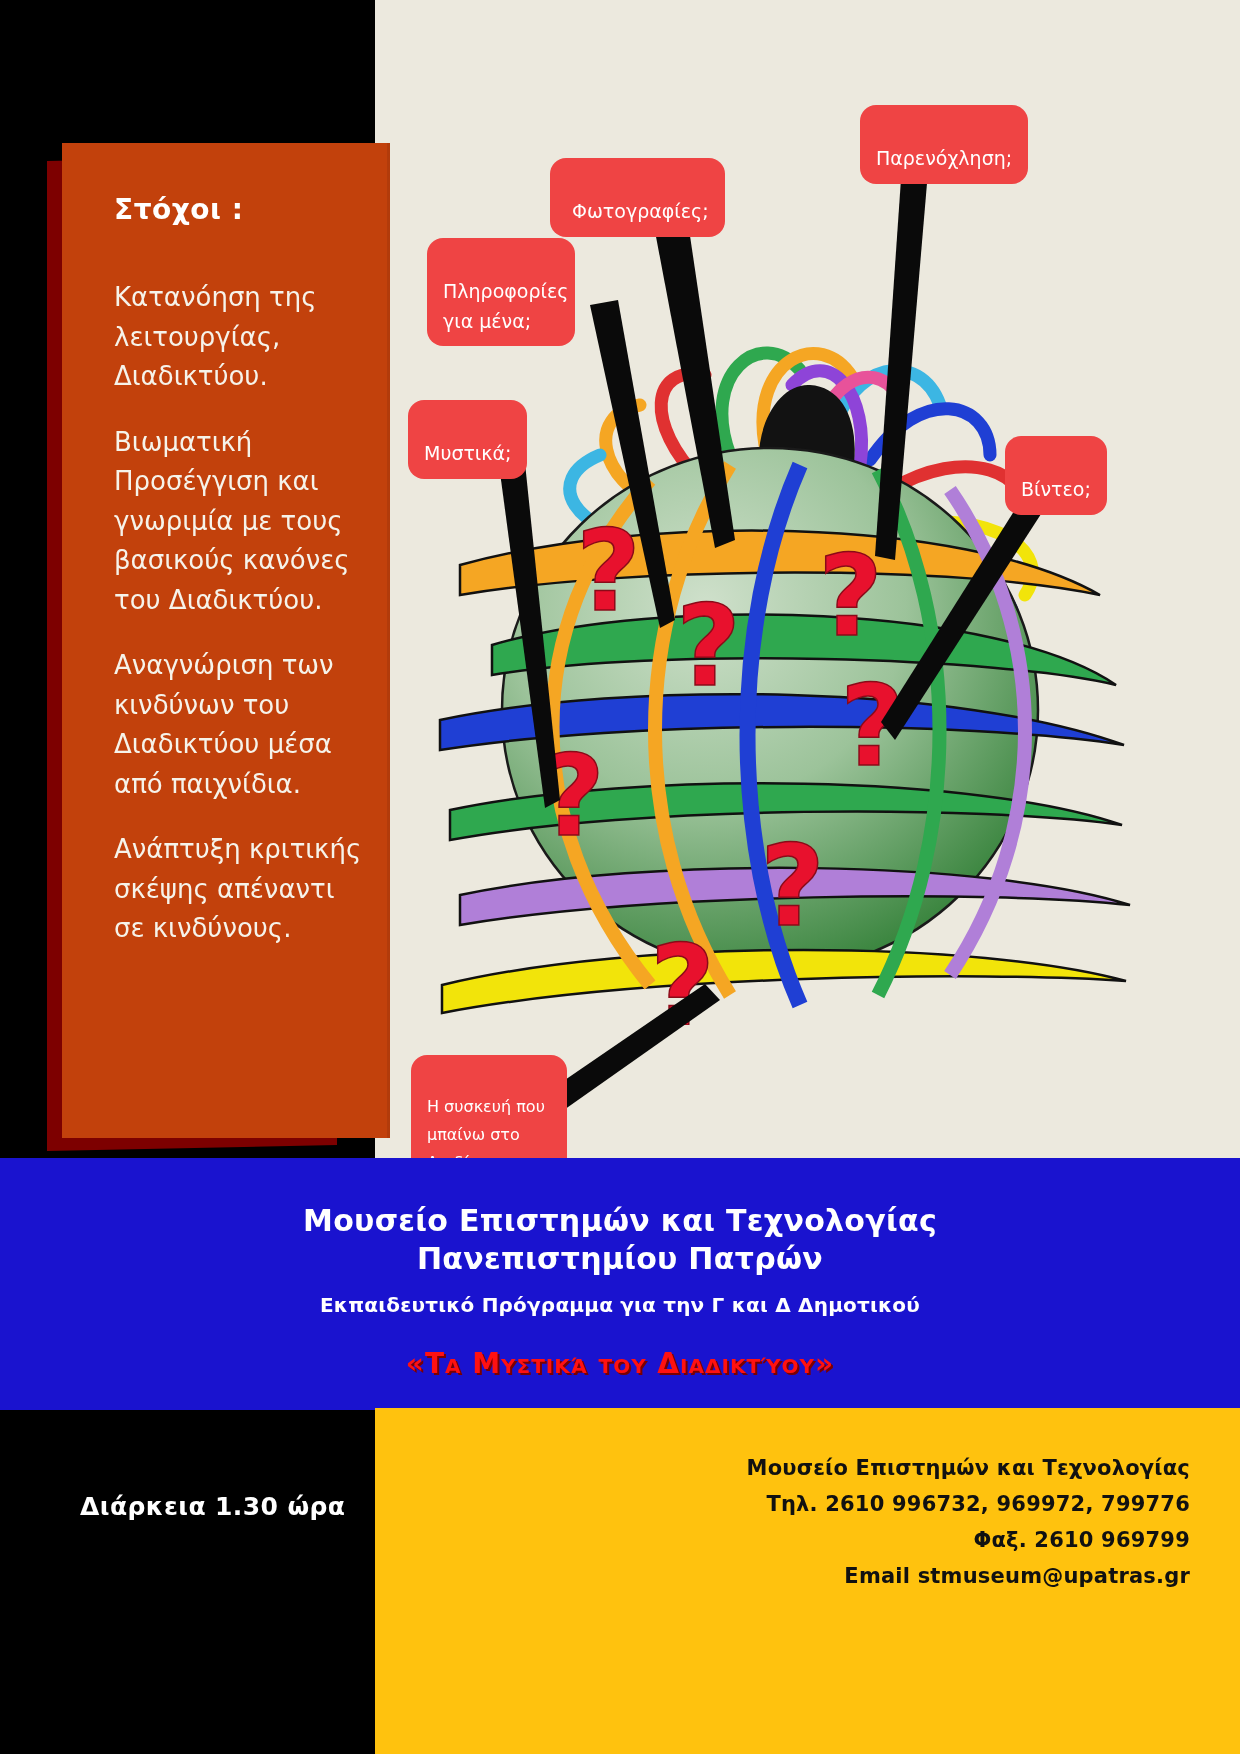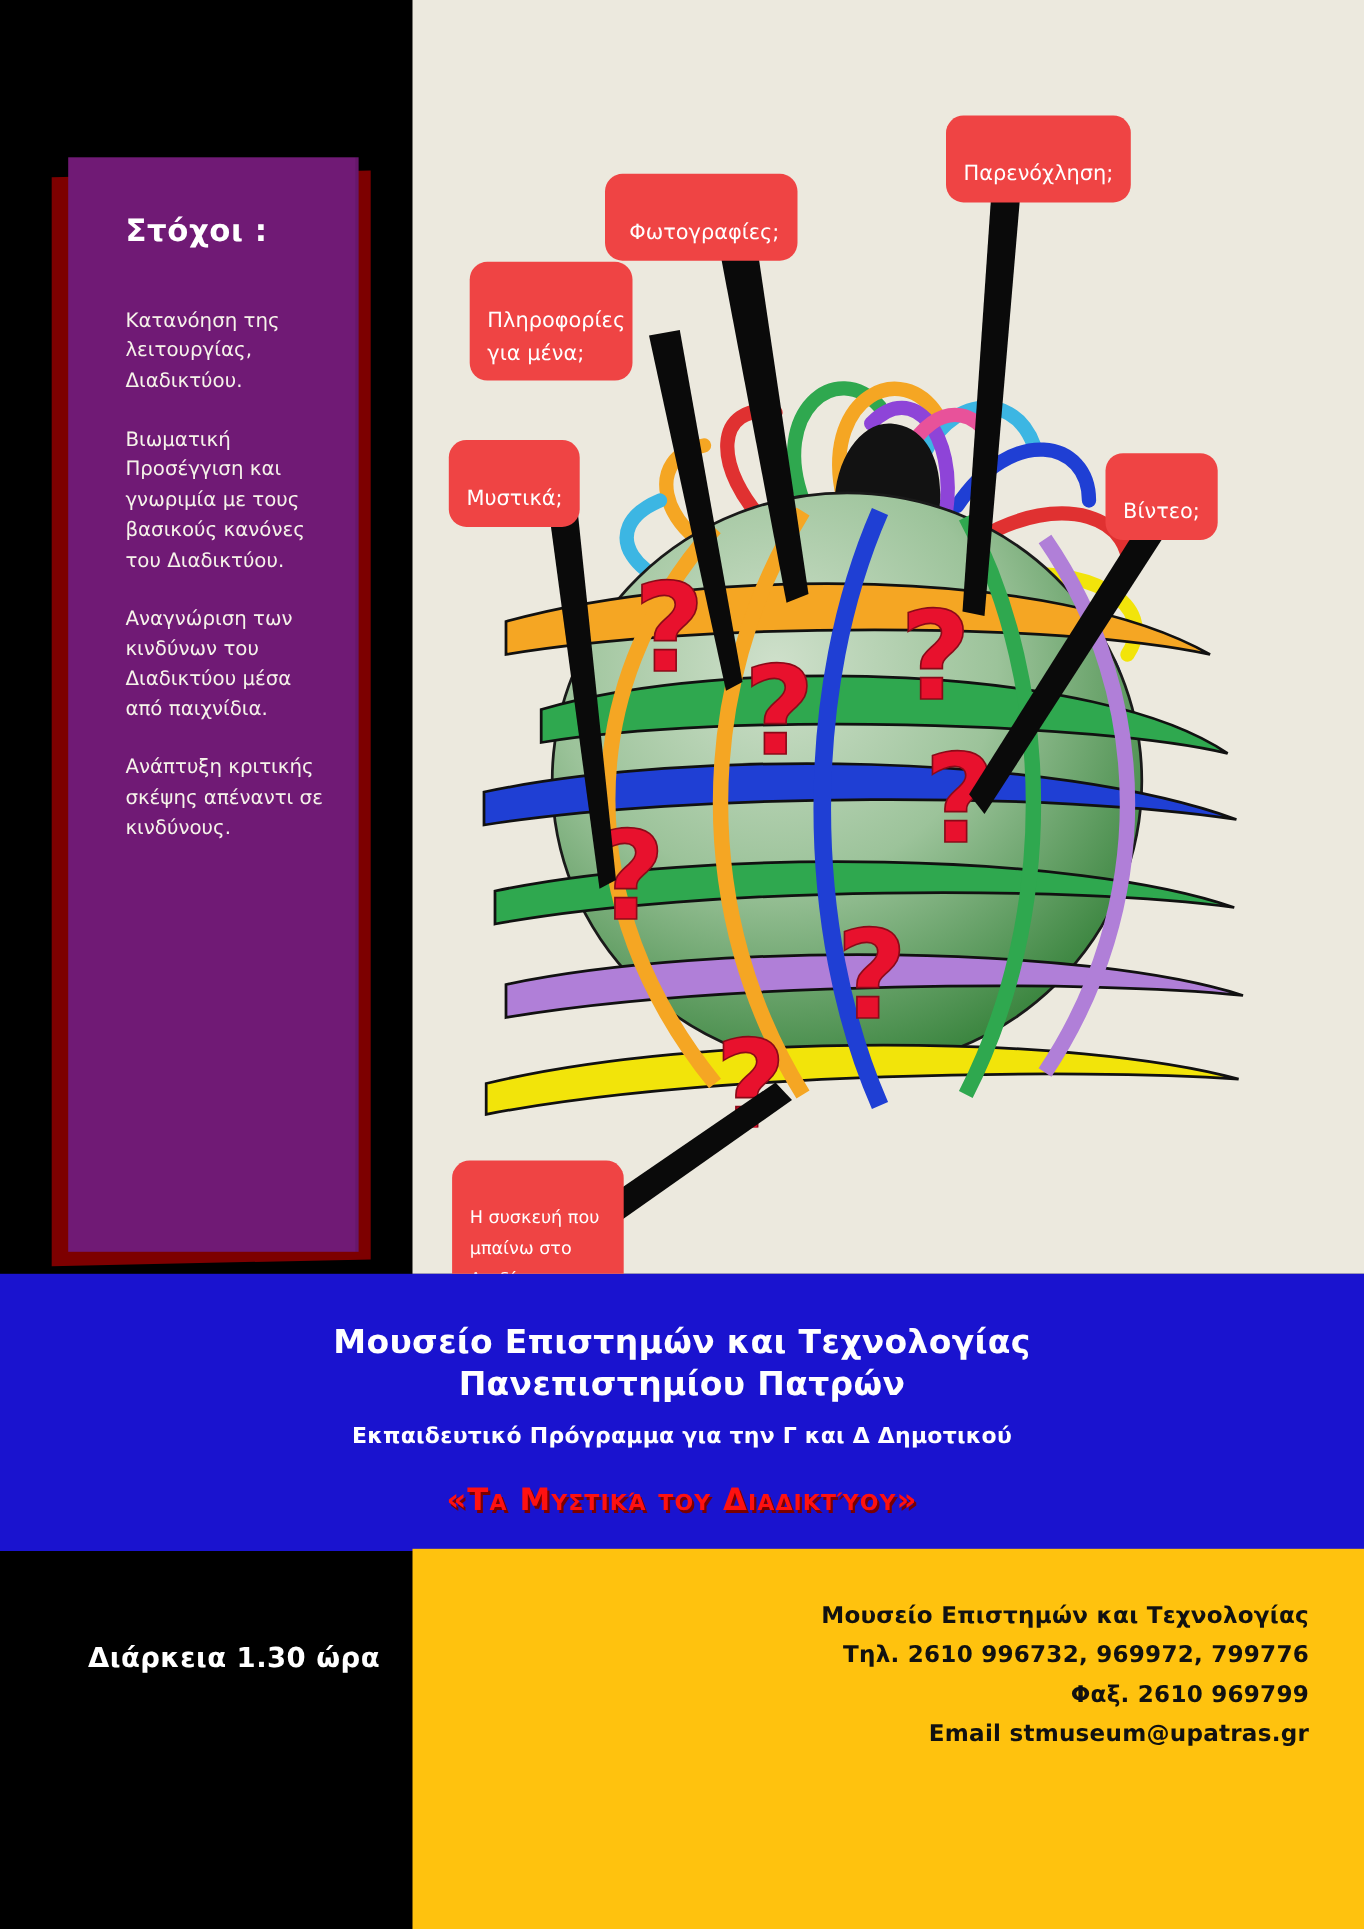--- a/index.html
+++ b/index.html
@@ -38,37 +38,37 @@
   .red-shadow {
     position: absolute;
     left: 47px; top: 158px;
     width: 290px; height: 990px;
     background: #7d0000;
     transform: skewY(-1.2deg);
   }
   .red-box {
     position: absolute;
     left: 62px; top: 143px;
-    width: 264px; height: 995px;
-    background: #701a75;
+    width: 328px; height: 995px;
+    background: #c2410c;
     box-shadow: inset -3px 0 0 rgba(0,0,0,0.08);
   }
   .red-box .inner {
     padding: 50px 26px 0 52px;
     color: #f4f1e8;
   }
   .goals-title {
     font-size: 28px;
     font-weight: bold;
     letter-spacing: 0.5px;
     margin-bottom: 52px;
     color: #ffffff;
   }
   .goal-p {
-    font-size: 18px;
+    font-size: 26px;
     line-height: 1.52;
     margin-bottom: 26px;
     color: #f6f3ea;
   }
   .globe-svg { display: block; }
 
   
   .bubble {
     position: absolute;
     background: #ef4444;
@@ -239,21 +239,21 @@
 
     <div class="bubble" style="left:52px;top:238px;width:148px;">
       <span>Πληροφορίες
 για μένα;</span>
     </div>
 
     <div class="bubble" style="left:33px;top:400px;">
       <span>Μυστικά;</span>
     </div>
 
-    <div class="bubble" style="left:630px;top:412px;">
+    <div class="bubble" style="left:630px;top:436px;">
       <span>Βίντεο;</span>
     </div>
 
     <div class="bubble" style="left:36px;top:1055px;width:156px;font-size:16px;line-height:1.75;">
       <span>Η συσκευή που
 μπαίνω  στο
 Διαδίκτυο;</span>
     </div>
   </div>
 

